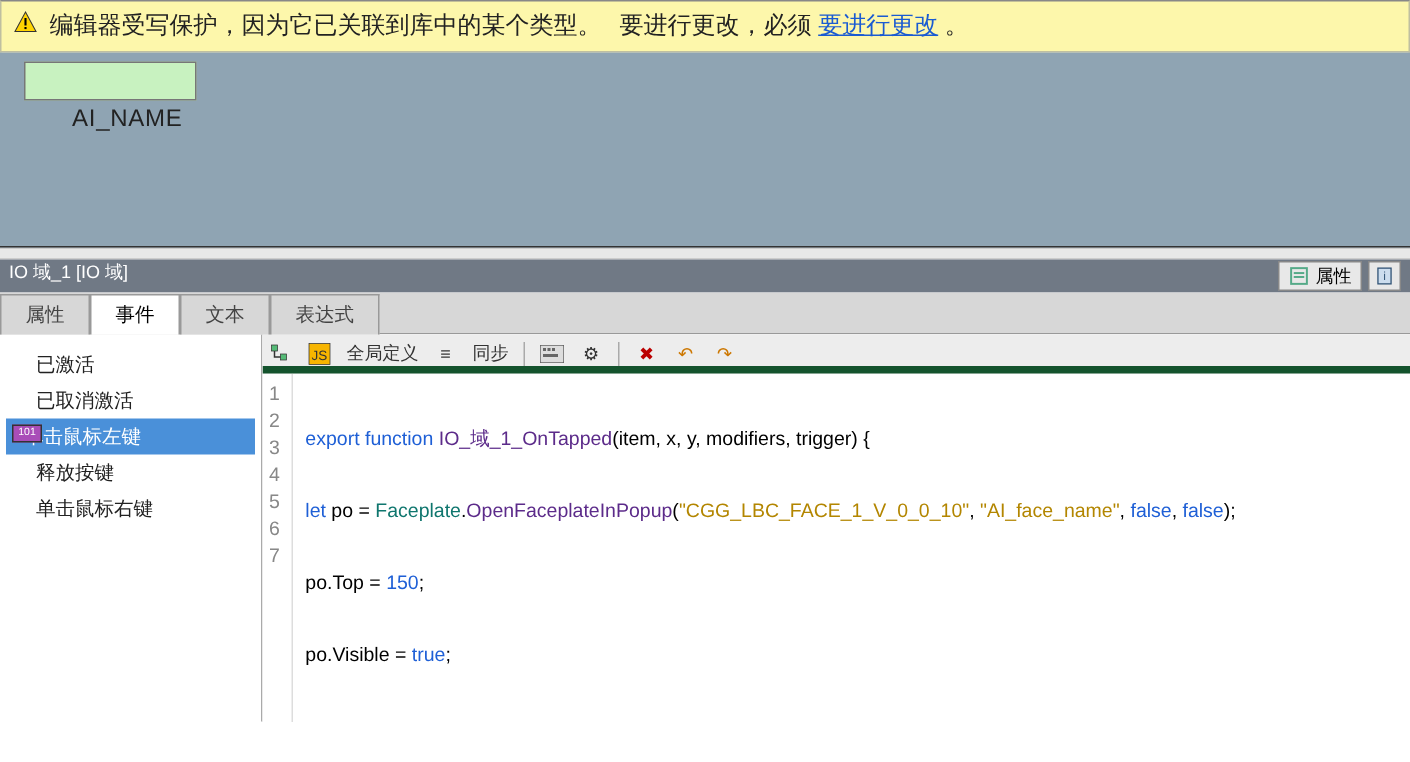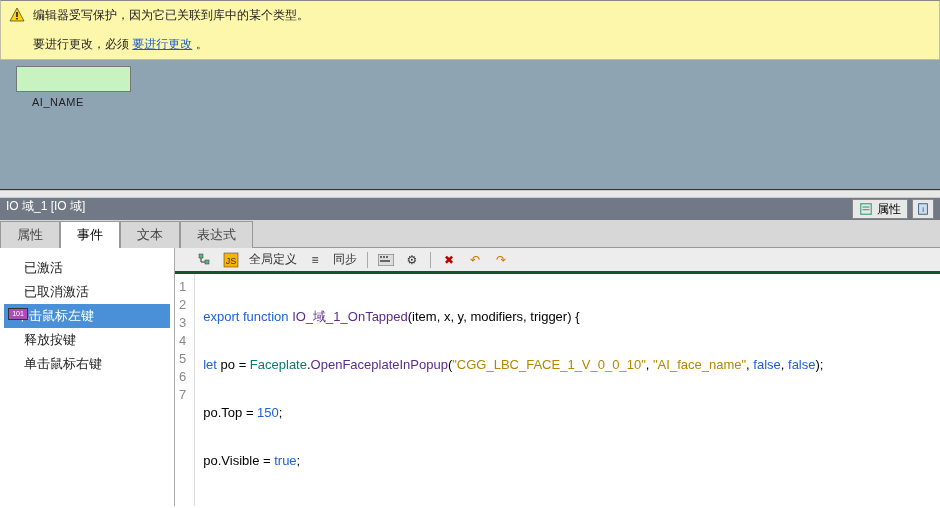--- a/index.html
+++ b/index.html
@@ -1,28 +1,28 @@
 <!DOCTYPE html>
 <html><head>
 <meta charset="utf-8">
 <style>
 * { margin:0; padding:0; box-sizing:border-box; font-family:"Microsoft YaHei",Arial,sans-serif; }
 body { width:940px; height:508px; background:#fff; font-size:12px; overflow:hidden; }
 
 
 .banner { background:#fdf7ab; border:1px solid #bfbfa0; padding:6px 8px; display:flex; align-items:flex-start; gap:8px; border-top:1px solid #888; }
 .banner .icon { width:16px; height:16px; flex:0 0 16px; }
-.banner-text { display:flex; flex-direction:column; gap:12px; color:#222; font-size:12px; }
+.banner-text { display:flex; gap:12px; color:#222; font-size:16px; }
 .banner-text .line2 { }
 .banner-text a { color:#1a5bd2; text-decoration:underline; cursor:pointer; }
 
 
 .canvas { background:#8fa4b3; height:130px; position:relative; border-bottom:1px solid #333; }
 .field-box { position:absolute; left:16px; top:6px; width:115px; height:26px; background:#c8f2c0; border:1px solid #777; }
-.field-label { position:absolute; left:32px; top:36px; color:#222; font-size:11px; letter-spacing:0.5px; }
+.field-label { position:absolute; left:48px; top:36px; color:#222; font-size:16px; letter-spacing:0.5px; }
 
 
 .gap { height:8px; background:#e8e8e8; border-top:1px solid #ccc; border-bottom:1px solid #ccc; }
 
 
 .titlebar { background:#707985; color:#fff; height:22px; display:flex; padding:0 6px; justify-content:space-between; }
 .titlebar .spacer { flex:1; }
 .prop-btn { background:#e8e8e8; color:#000; border:1px solid #888; padding:1px 6px; font-size:12px; display:flex; align-items:center; gap:4px; height:20px; cursor:pointer; }
 .right-tools { display:flex; gap:4px; align-items:center; }
 
@@ -34,21 +34,21 @@
 
 .pane { display:flex; height:258px; background:#fff; }
 .side { width:175px; border-right:1px solid #aaa; background:#fff; padding:8px 4px; overflow:auto; }
 .side ul { list-style:none; }
 .side li { padding:3px 6px 3px 20px; cursor:pointer; font-size:13px; color:#222; }
 .side li.selected { background:#4a90d9; color:#fff; position:relative; padding-left:12px; }
 .side li .badge { position:absolute; left:4px; top:4px; width:20px; height:12px; background:#a94db8; border:1px solid #333; font-size:7px; color:#fff; text-align:center; line-height:10px; }
 
 
 .editor { flex:1; display:flex; flex-direction:column; background:#fff; overflow:hidden; }
-.toolbar { height:26px; background:#ededed; border-bottom:3px solid #14532d; display:flex; align-items:center; padding:0 22px; gap:10px; font-size:12px; color:#333; }
+.toolbar { height:26px; background:#ededed; border-bottom:5px solid #14532d; display:flex; align-items:flex-end; padding:0 4px; gap:10px; font-size:12px; color:#333; }
 .toolbar .tbicon { width:16px; height:16px; display:inline-flex; align-items:center; justify-content:center; font-size:12px; }
 .toolbar .sep { width:1px; height:16px; background:#aaa; }
 .code { flex:1; display:flex; font-family:Consolas,monospace; font-size:13px; overflow:auto; background:#fff; }
 .gutter { background:#fff; color:#888; text-align:right; padding:4px 8px 4px 4px; border-right:1px solid #ddd; user-select:none; }
 .gutter div { height:18px; line-height:18px; }
 .lines { padding:4px 8px; white-space:pre; }
 .lines div { height:18px; line-height:18px; }
 .kw { color:#1e5fd6; }
 .fn { color:#5c2b8a; }
 .cls { color:#0f766e; }

